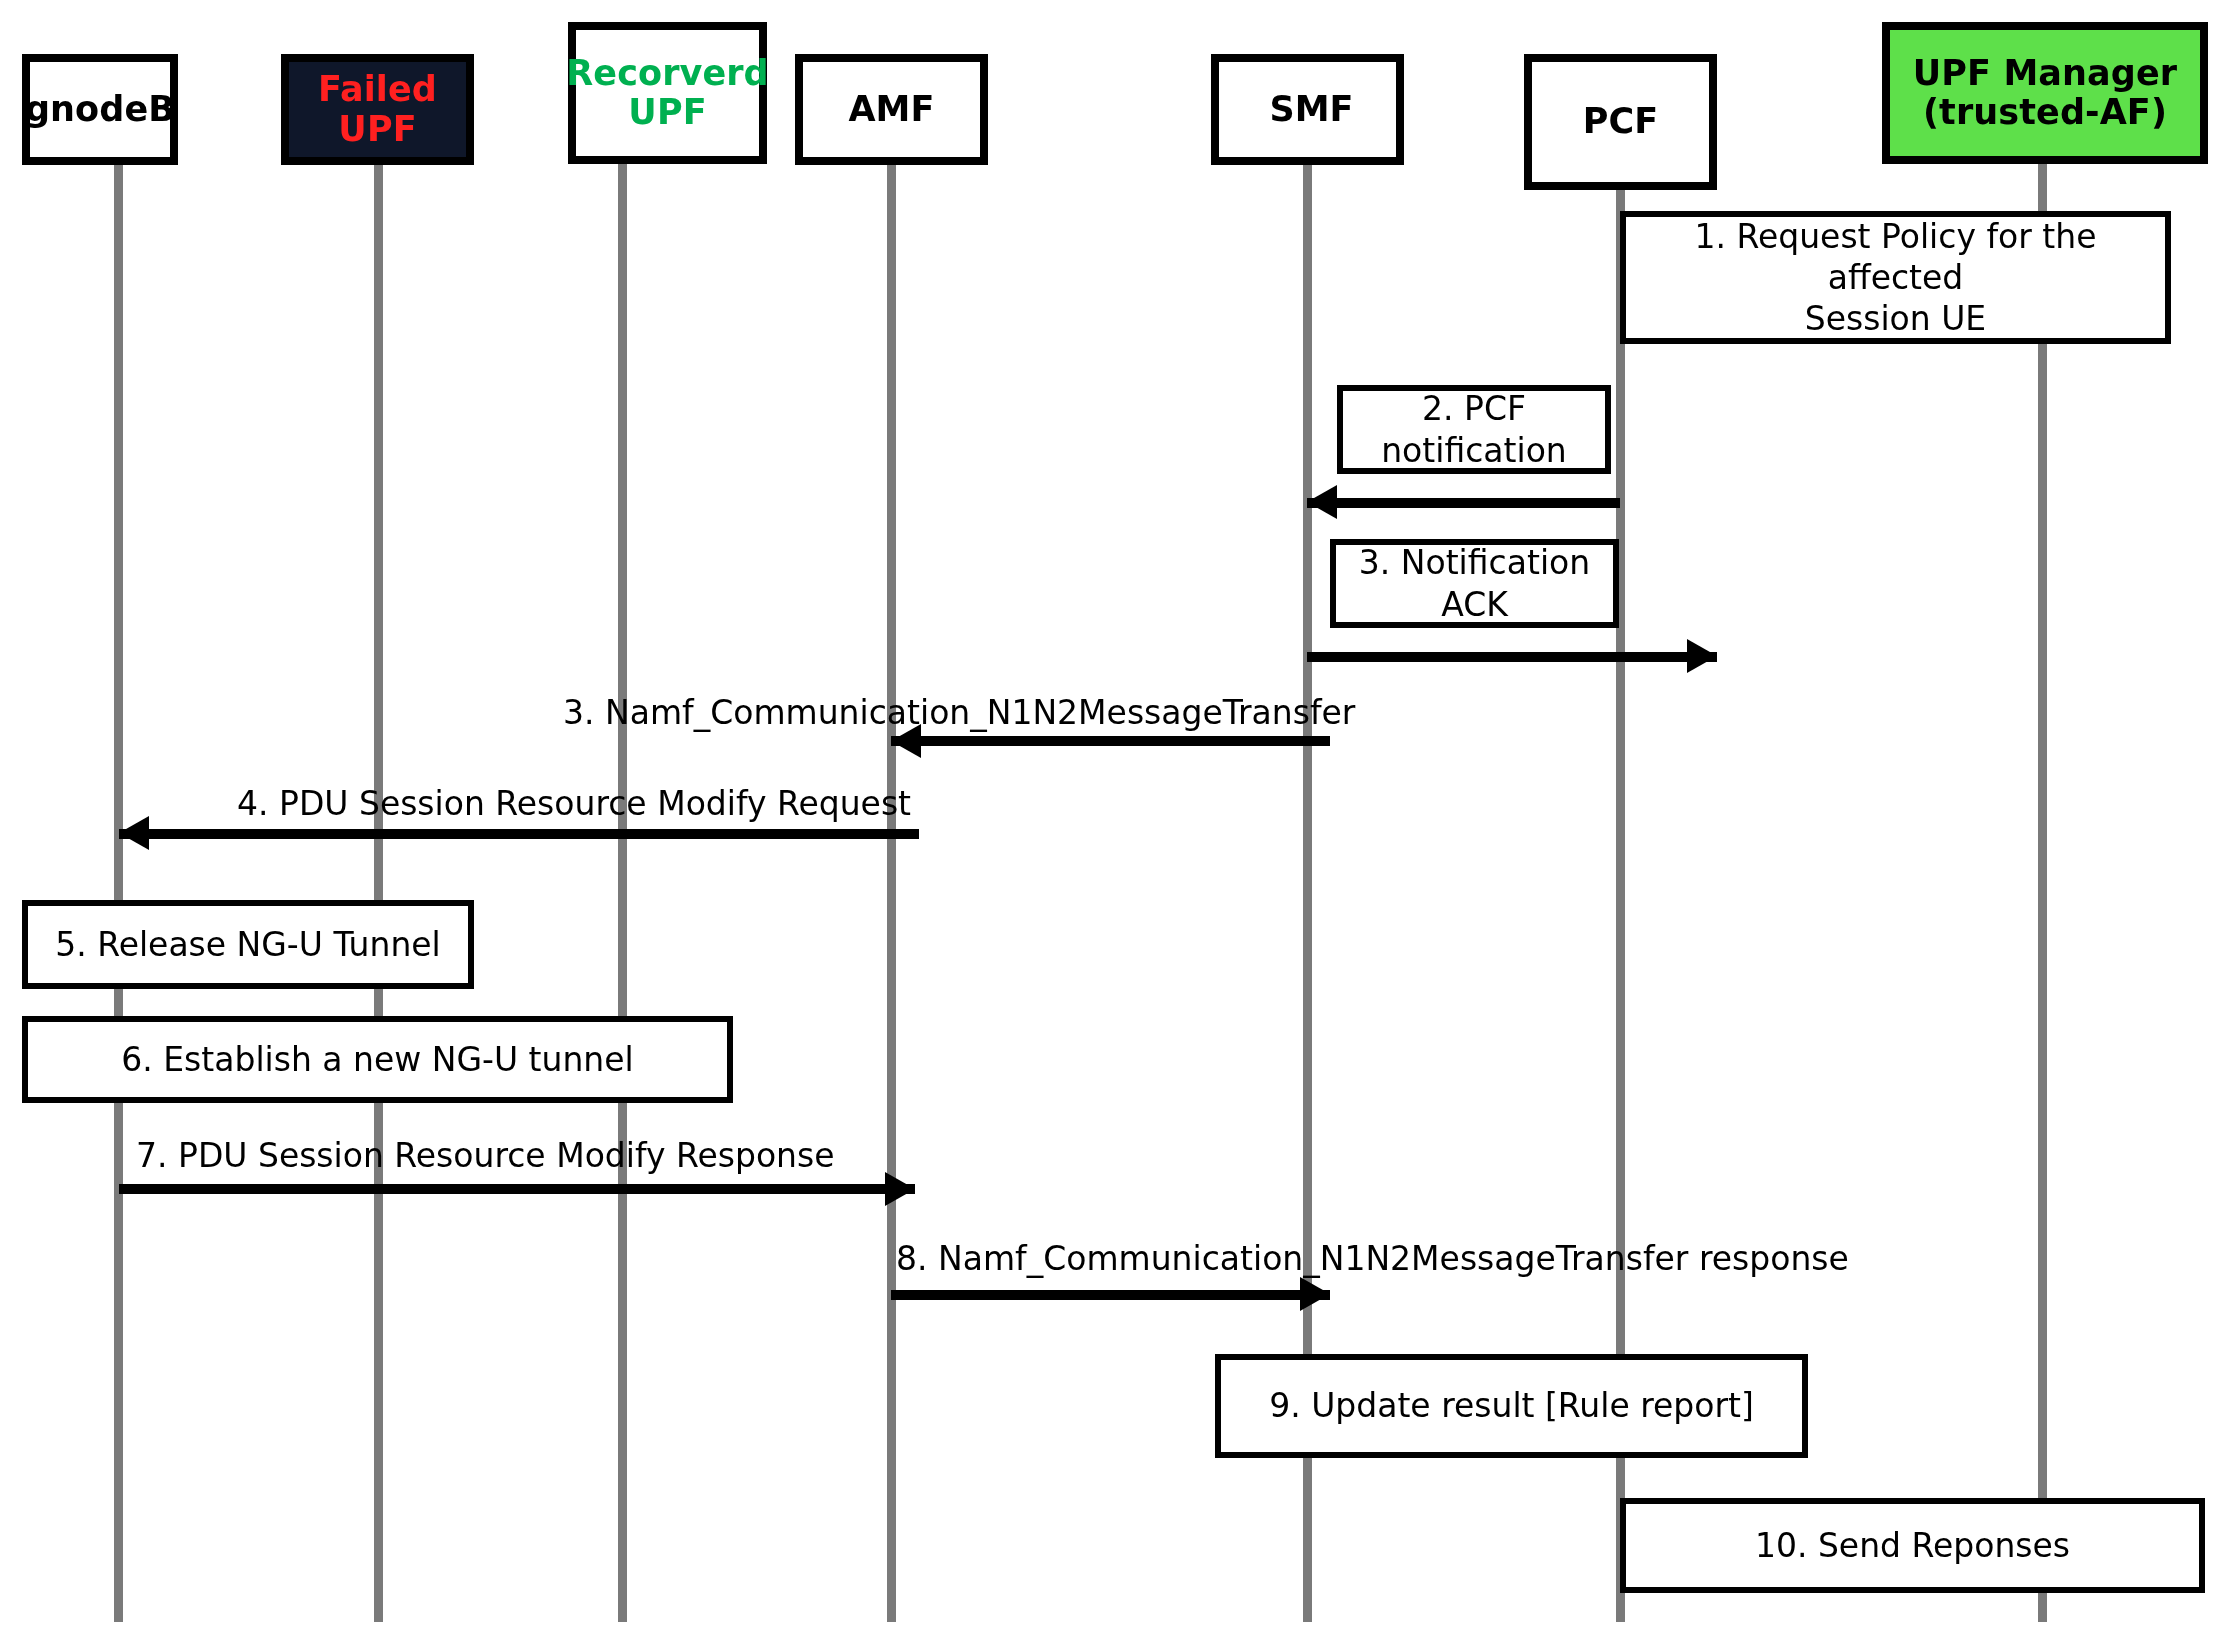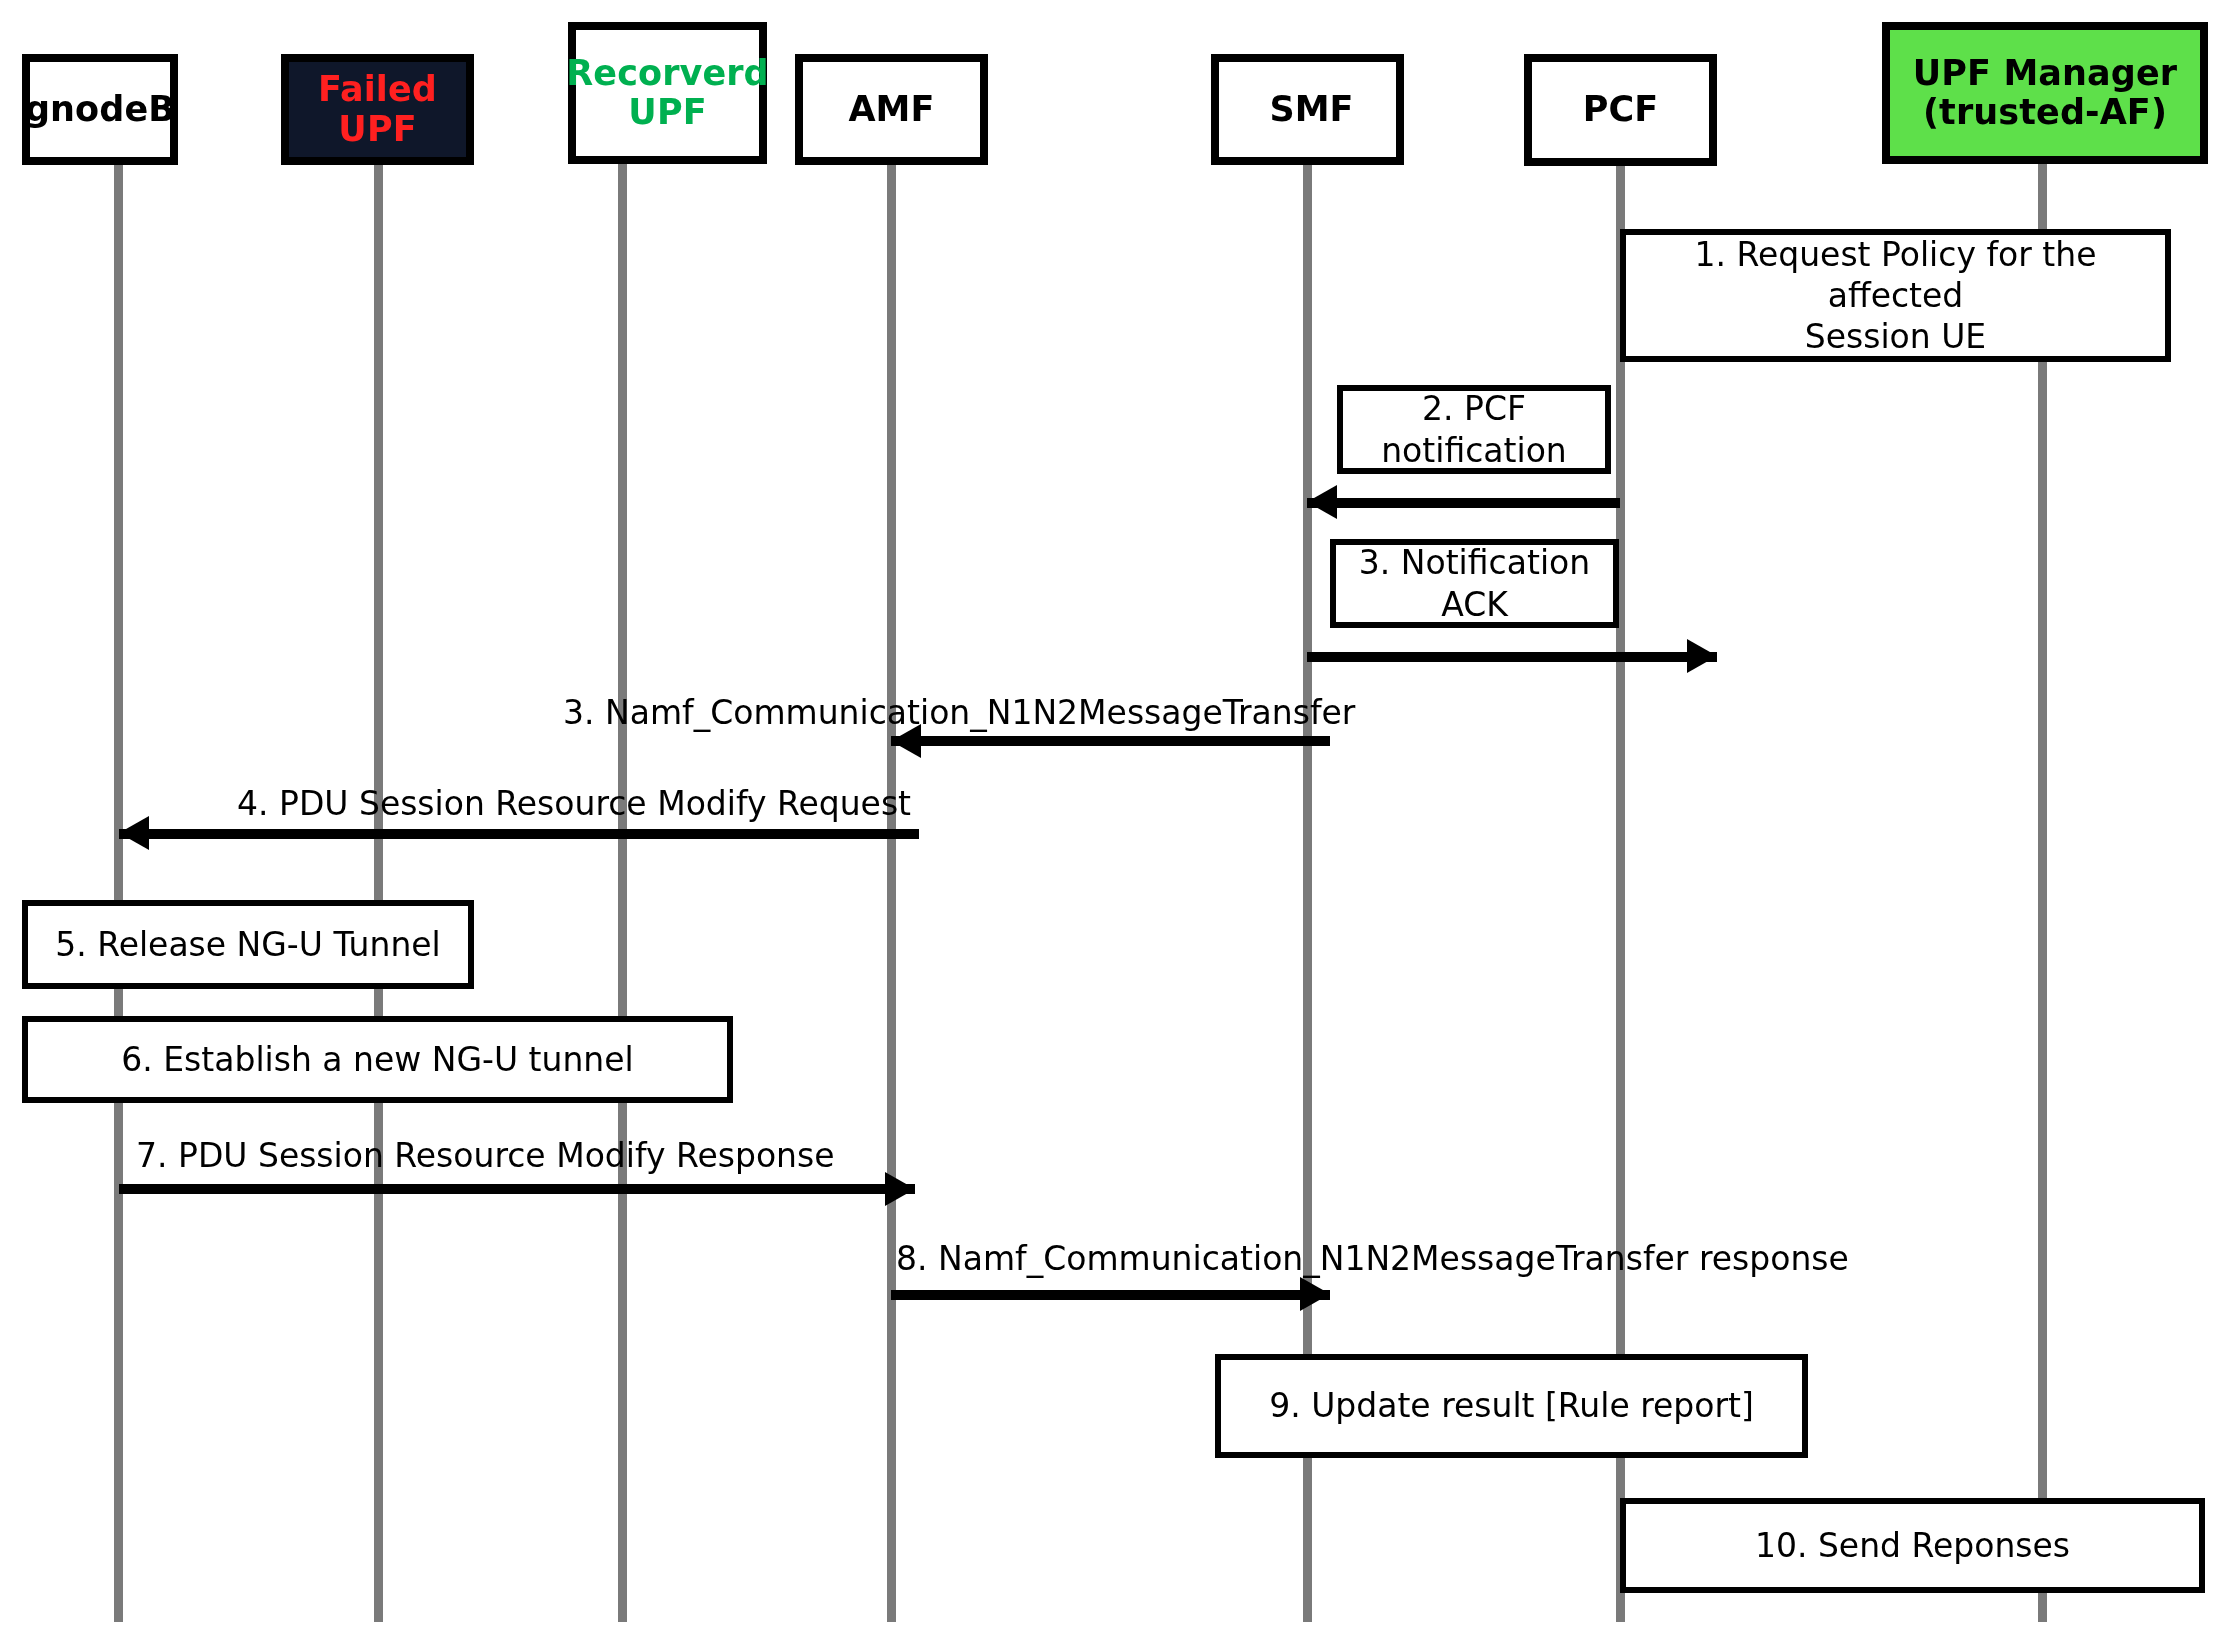--- a/index.html
+++ b/index.html
@@ -126,28 +126,28 @@
     <div class="participant" style="left: 524px; top: 22px; width: 199px; height: 142px; background: rgb(255, 255, 255); margin-left: 44px;">
       <span class="plabel" style="color: rgb(0, 176, 80);">Recorverd
 UPF</span>
     </div>
     <div class="participant" style="left: 795px; top: 54px; width: 193px; height: 111px; background: rgb(255, 255, 255);">
       <span class="plabel" style="color: rgb(0, 0, 0); text-align: right;">AMF</span>
     </div>
     <div class="participant" style="left: 1211px; top: 54px; width: 193px; height: 111px; background: rgb(255, 255, 255); padding-left: 8px;">
       <span class="plabel" style="color: rgb(0, 0, 0);">SMF</span>
     </div>
-    <div class="participant" style="left: 1524px; top: 54px; width: 193px; height: 112px; background: rgb(255, 255, 255);">
+    <div class="participant" style="left: 1524px; top: 54px; width: 193px; height: 136px; background: rgb(255, 255, 255);">
       <span class="plabel" style="color: rgb(0, 0, 0);">PCF</span>
     </div>
     <div class="participant green-fill" style="left: 1882px; top: 22px; width: 326px; height: 142px; background: rgb(94, 224, 74);">
       <span class="plabel" style="color: rgb(0, 0, 0);">UPF Manager
 (trusted-AF)</span>
     </div>
-    <div class="msgbox" style="left: 1620px; top: 229px; width: 551px; height: 133px;">
+    <div class="msgbox" style="left: 1620px; top: 211px; width: 551px; height: 133px;">
       <span class="mlabel">1. Request Policy for the affected
 Session UE</span>
     </div>
     <div class="msgbox" style="left: 1337px; top: 385px; width: 274px; height: 89px;">
       <span class="mlabel">2. PCF notification</span>
     </div>
     <div class="arrow" style="left: 1307px; top: 498px; width: 313px;"></div>
     <div class="arrowhead left" style="top: 485px; left: 1307px;"></div>
     <div class="msgbox" style="left: 1330px; top: 539px; width: 289px; height: 89px;">
       <span class="mlabel">3. Notification ACK</span>

